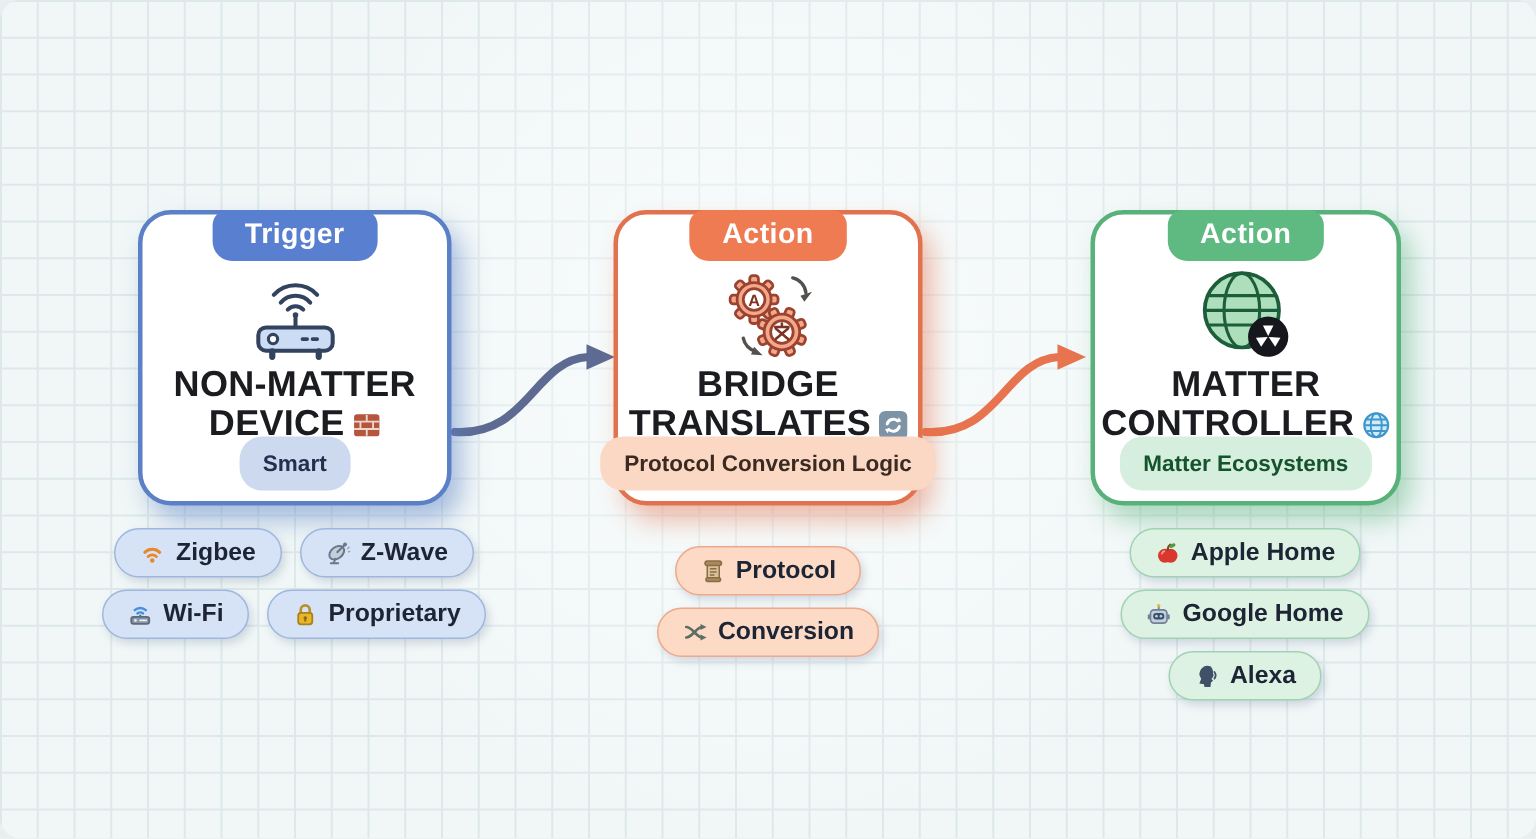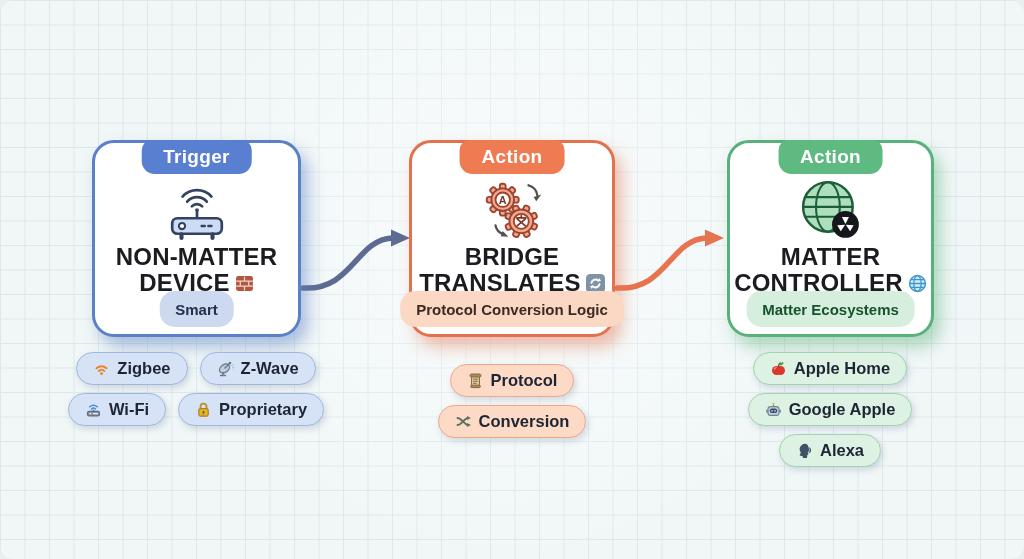--- a/index.html
+++ b/index.html
@@ -292,21 +292,21 @@
         <svg width="17" height="17" viewBox="0 0 17 17">
           <path d="M8.5 5.6 V3.6" stroke="#70829a" stroke-width="1.2"></path>
           <circle cx="8.5" cy="2.8" r="1.1" fill="#e8b13c"></circle>
           <rect x="1.2" y="8.5" width="1.6" height="3.4" rx=".8" fill="#70829a"></rect>
           <rect x="14.2" y="8.5" width="1.6" height="3.4" rx=".8" fill="#70829a"></rect>
           <rect x="3" y="5.6" width="11" height="8.8" rx="2.4" fill="#c3cfdb" stroke="#70829a" stroke-width="1.1"></rect>
           <rect x="4.8" y="7.6" width="7.4" height="4.4" rx="2" fill="#3c4d63"></rect>
           <circle cx="7" cy="9.8" r=".9" fill="#9fd6e8"></circle>
           <circle cx="10" cy="9.8" r=".9" fill="#9fd6e8"></circle>
         </svg>
-        <span>Google Apple</span>
+        <span>Google Home</span>
       </span>
     </div>
     <div class="tag-row">
       <span class="pill pill-green">
         <svg width="17" height="17" viewBox="0 0 17 17">
           <path d="M11 2.2 a5.4 5.4 0 0 0 -6.2 8.3 L3.6 13.6 l3 .6 .4 1.8 h4 l.3-3 1.4-1.2 -1-1.2 c1.6-3 1.3-6.4-.7-8.4z" fill="#3e5166"></path>
           <g stroke="#3e5166" stroke-width="1.2" fill="none" stroke-linecap="round">
             <path d="M13.6 6 a3.6 3.6 0 0 1 0 4.4"></path>
             <path d="M12.2 7.2 a1.8 1.8 0 0 1 0 2"></path>
           </g>

